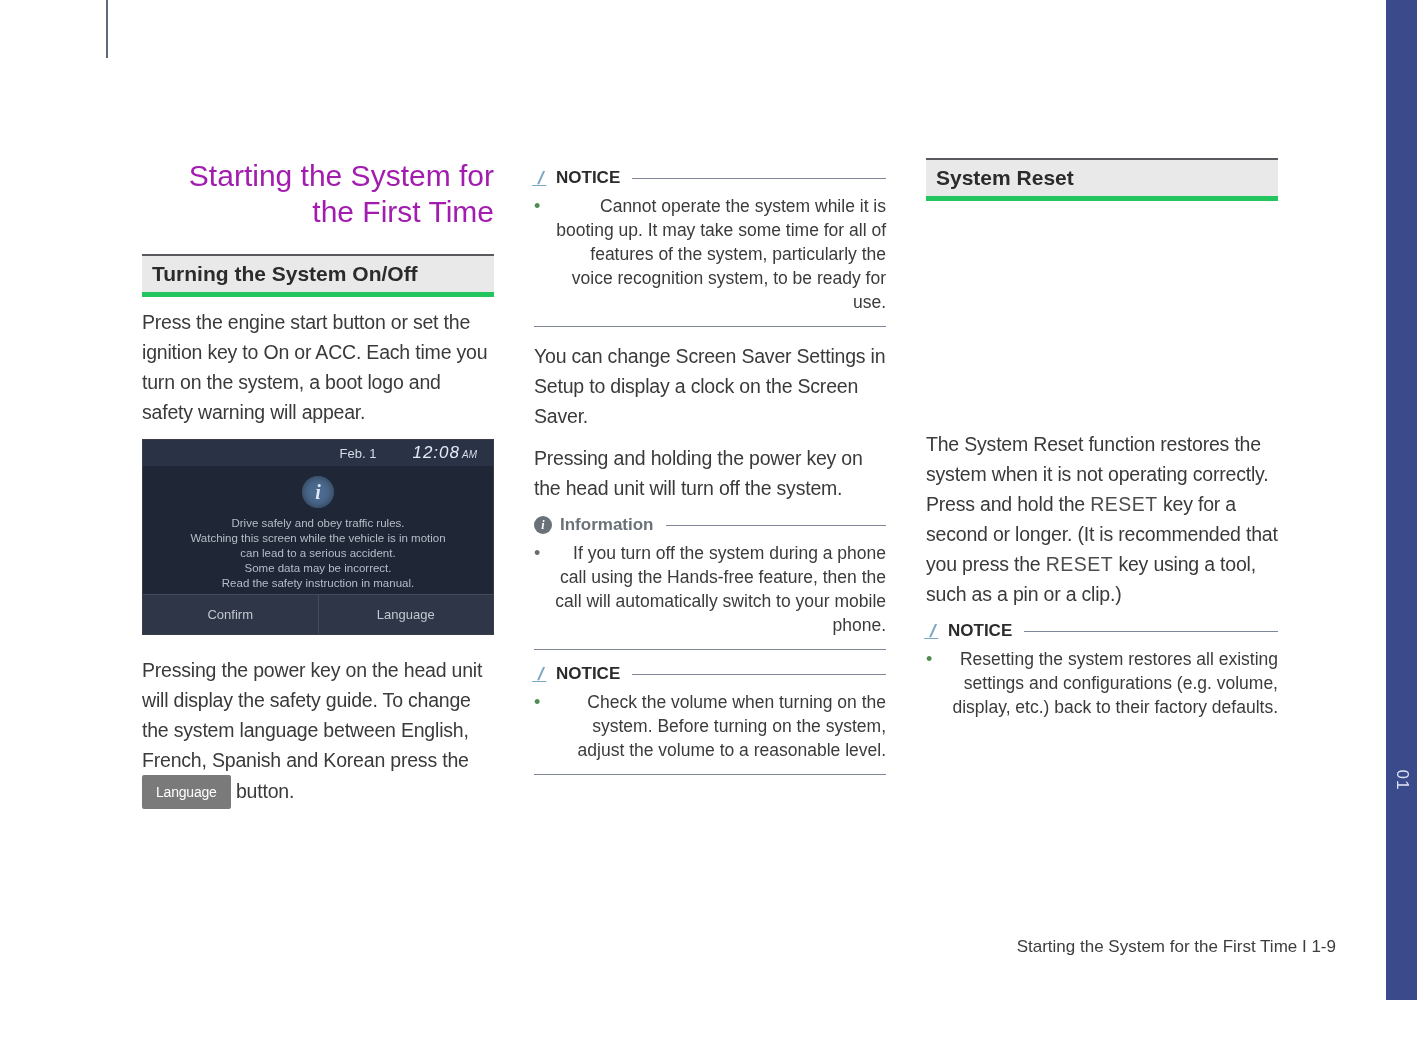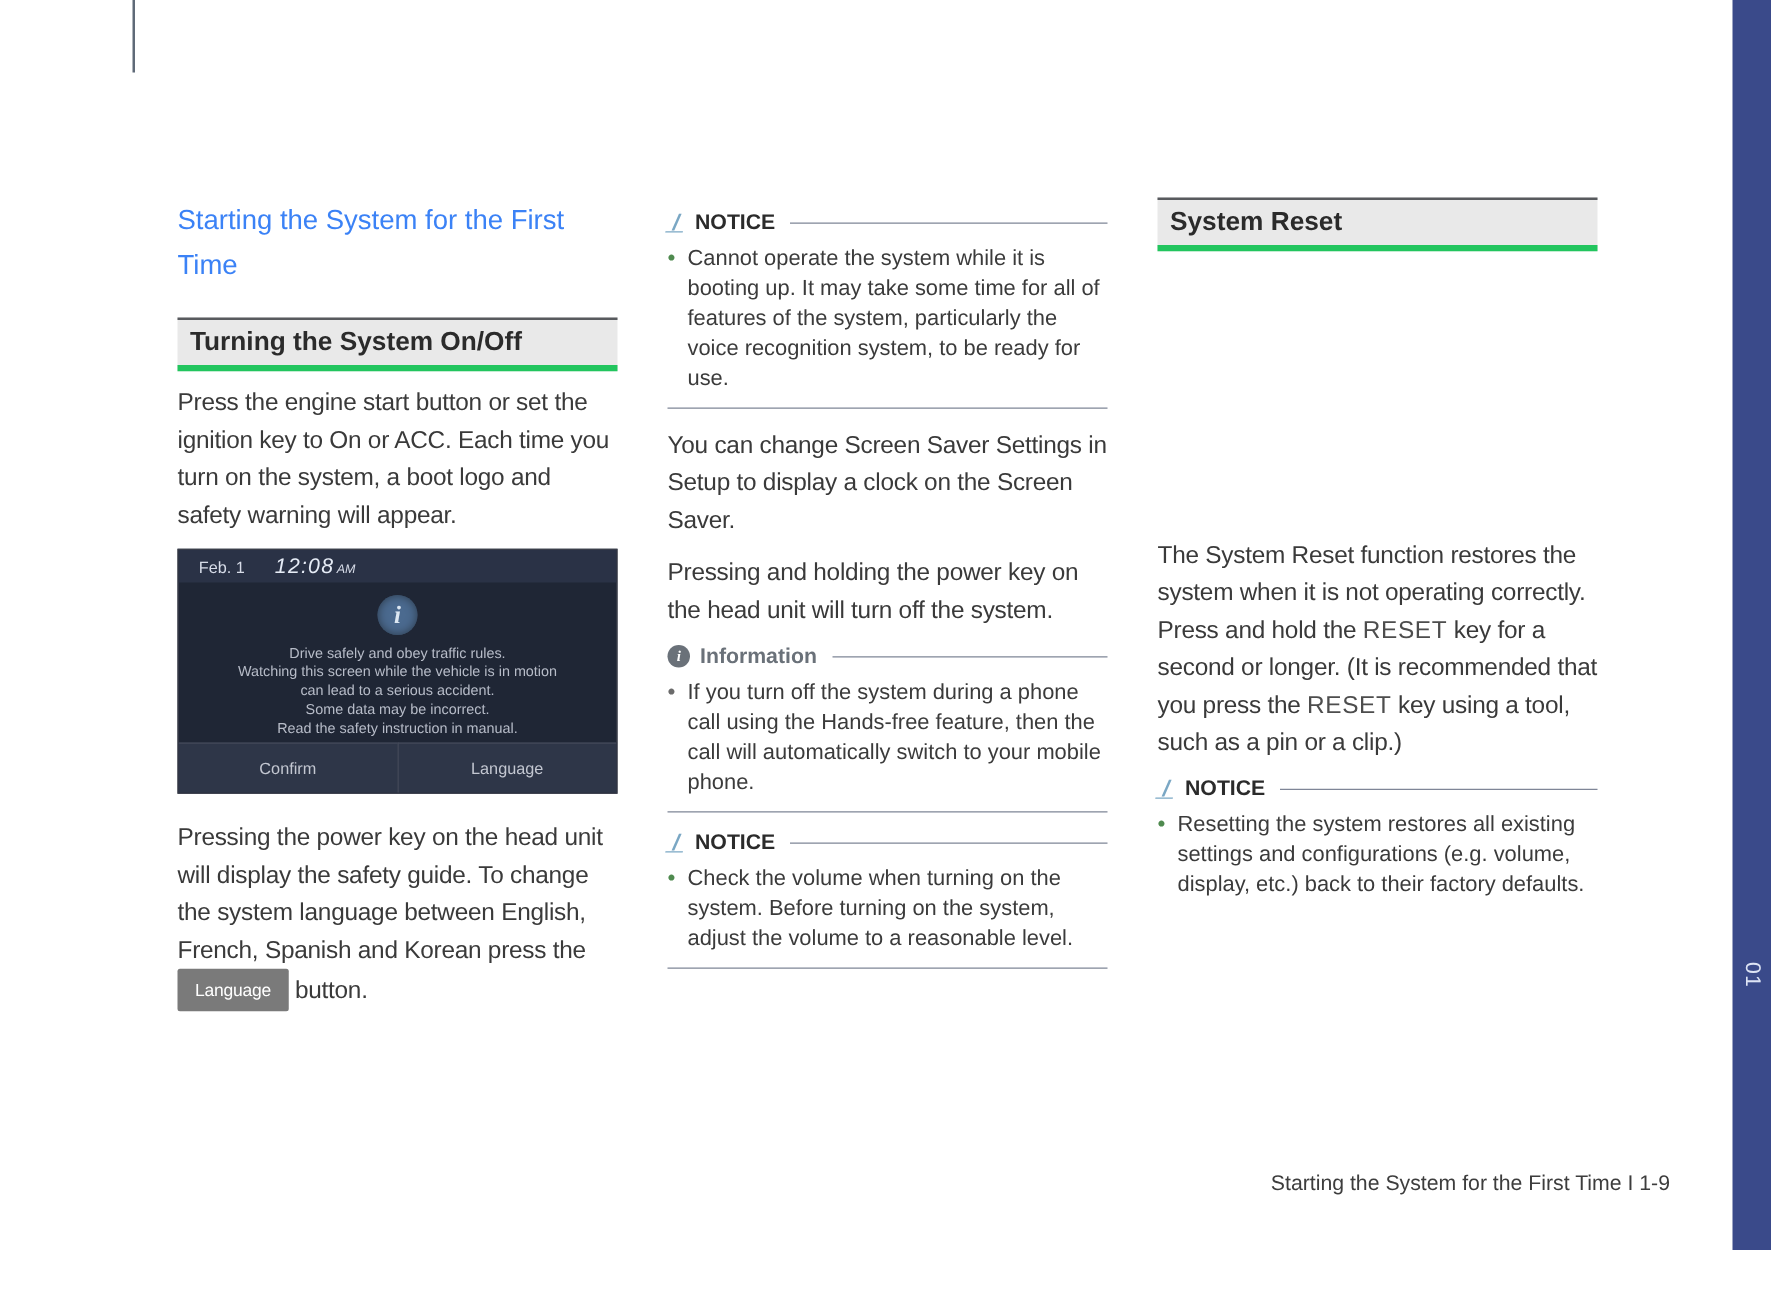--- a/index.html
+++ b/index.html
@@ -46,26 +46,27 @@
   .content {
     position: absolute;
     left: 36px;
     top: 158px;
     width: 1200px;
     display: flex;
     gap: 40px;
   }
   .col { width: 352px; }
   .main-title {
-    color: #3b82f6;
-    font-size: 22px;
+    color: #a21caf;
+    font-size: 30px;
     line-height: 36px;
     font-weight: 400;
     margin-bottom: 24px;
     font-family: "Trebuchet MS", Arial, sans-serif;
+    text-align: right;
   }
   .section-head {
     background: #e9e9e9;
     border-top: 2px solid #585a5e;
     border-bottom: 5px solid #22c55e;
     padding: 6px 10px;
     font-weight: bold;
     font-size: 21px;
     color: #2b2b2b;
     margin-bottom: 10px;
@@ -86,23 +87,24 @@
     position: relative;
     color: #c9cbd1;
     font-size: 12px;
   }
   .screenshot .topbar {
     background: #2a3246;
     height: 26px;
     display: flex;
     align-items: center;
     padding: 0 16px;
-    gap: 24px;
+    gap: 36px;
     color: #d6dbe7;
     font-size: 13px;
+    justify-content: flex-end;
   }
   .screenshot .topbar .time { font-size: 17px; font-style: italic; letter-spacing: 1px; color:#e6ecf6;}
   .screenshot .topbar .ampm { font-size: 10px; font-style: italic; margin-left:2px;}
   .screenshot .info-icon {
     width: 32px; height: 32px; border-radius: 50%;
     background: #4b6a8f;
     margin: 10px auto 8px;
     display: flex; align-items: center; justify-content: center;
     color: #dce7f2; font-style: italic; font-family: Georgia, serif; font-size: 20px; font-weight: bold;
     box-shadow: inset 0 0 8px #2c3a4a;
@@ -155,20 +157,21 @@
     flex: 1; height: 1px; background: #7f8697; margin-left: 4px;
   }
   ul.notice-list { list-style: none; border-bottom: 1px solid #7f8697; padding-bottom: 12px; margin-bottom: 8px;}
   ul.notice-list.noborder { border-bottom: none; padding-bottom:0;}
   ul.notice-list li {
     position: relative;
     padding-left: 16px;
     font-size: 17.5px;
     line-height: 24px;
     color: #3b3b3b;
+    text-align: right;
   }
   ul.notice-list li::before {
     content: "•"; position: absolute; left: 0; top: 0; color: #6b6b6b; font-size: 18px;
   }
   ul.notice-list li.green::before { color: #4f8a4f; }
   .blank-img {
     width: 352px; height: 202px;
     background: #ffffff;
     margin-bottom: 16px;
   }

